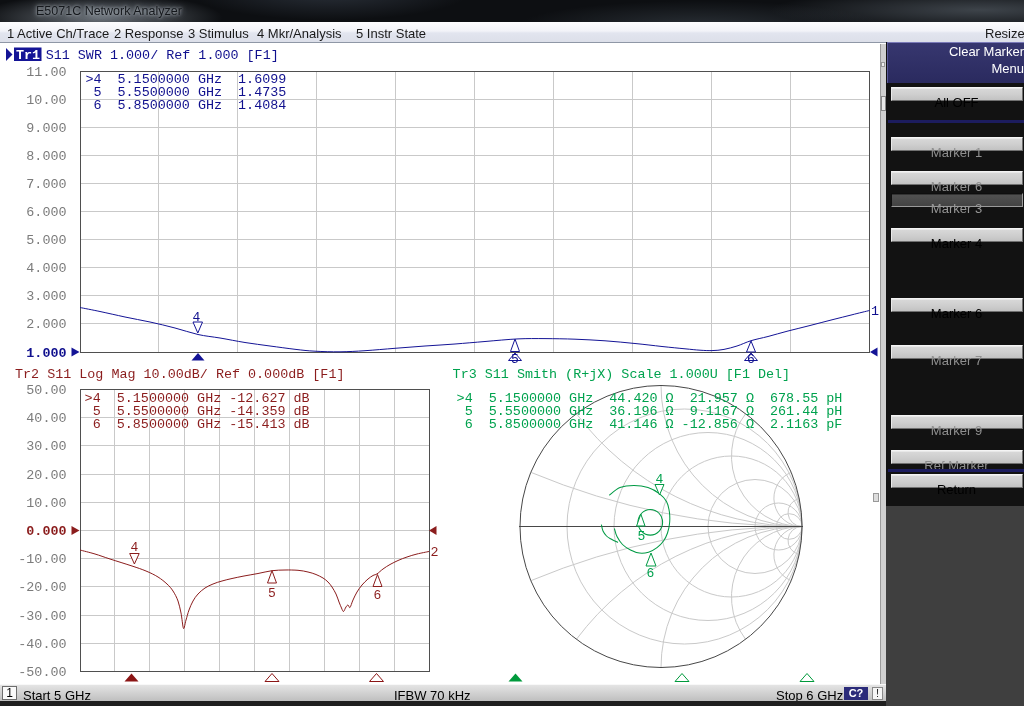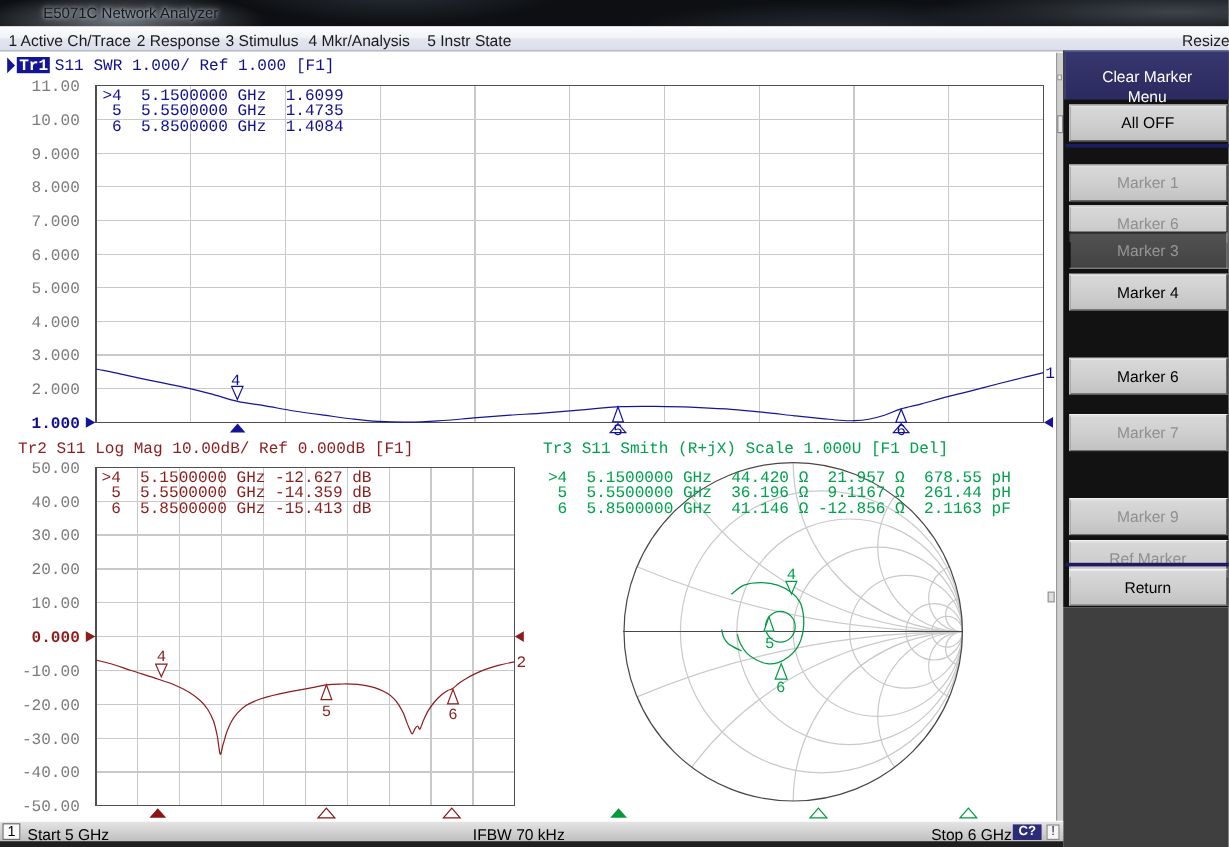--- a/index.html
+++ b/index.html
@@ -16,22 +16,22 @@
  background:linear-gradient(180deg,#fdfdfe 0%,#f2f3f8 45%,#e2e5ef 55%,#dcdfe9 100%);
  border-bottom:1px solid #8f97a6;box-sizing:border-box;font-size:13px;color:#1a1a1a;}
 #menubar span{position:absolute;top:4px;}
 #main{left:0;top:43px;width:886px;height:641px;background:#fff;}
 #gutter{left:880px;top:44px;width:6px;height:640px;background:#cfcfcf;border-left:1px solid #9a9a9a;box-sizing:border-box;}
 #gutter .thumb{position:absolute;left:0px;top:52px;width:5px;height:15px;background:#e8e8e8;border:1px solid #888;box-sizing:border-box;}
 #gutter .thumb2{position:absolute;left:-8px;top:449px;width:6px;height:9px;background:#ddd;border:1px solid #999;box-sizing:border-box;}
 #sidebar{left:886px;top:42px;width:138px;height:664px;background:#3f3f3f;}
 #sidebartop{left:886px;top:42px;width:138px;height:464px;background:#121212;}
 #skhead{position:absolute;left:1px;top:0px;width:137px;height:41px;background:linear-gradient(180deg,#37376f,#2a2a5f);
- border-top:1px solid #7a7ab8;border-left:1px solid #5a5a98;color:#fff;font-size:13px;text-align:center;line-height:17px;padding-top:12px;box-sizing:border-box;}
-.skbtn{position:absolute;left:4.5px;width:132px;height:31px;color:#000;font-size:13px;text-align:center;line-height:30px;
+ border-top:1px solid #7a7ab8;border-left:1px solid #5a5a98;color:#fff;font-size:13px;text-align:right;line-height:17px;padding-top:0;box-sizing:border-box;}
+.skbtn{position:absolute;left:4.5px;width:132px;height:14px;color:#000;font-size:13px;text-align:center;line-height:30px;
  background:linear-gradient(180deg,#d9d9d9 0%,#cecece 55%,#c2c2c2 100%);border:1px solid #707070;border-top-color:#f4f4f4;border-left-color:#eaeaea;box-sizing:border-box;
  box-shadow:inset 0 1px 0 #e8e8e8;}
 .skbtn.dis{color:#8f8f8f;margin-top:13px;}
 .skbtn.act{background:linear-gradient(180deg,#525252,#434343);color:#969696;border-color:#9a9a9a;border-top-color:#0e0e0e;border-left-color:#0e0e0e;
  box-shadow:inset 0 1px 0 #333;}
 .navysep{position:absolute;left:2px;width:136px;height:3px;background:#1c1c5e;}
 #statusbar{left:0;top:684px;width:886px;height:17px;background:linear-gradient(180deg,#e4e4e4,#bfbfbf);
  border-top:1px solid #f8f8f8;box-sizing:border-box;font-size:13.5px;color:#000;}
 #statusbar .t{position:absolute;top:2.5px;font-size:13px;}
 #chnum{left:2px;top:1px;width:15px;height:14px;background:#fafafa;border:1px solid #6e6e6e;box-sizing:border-box;

